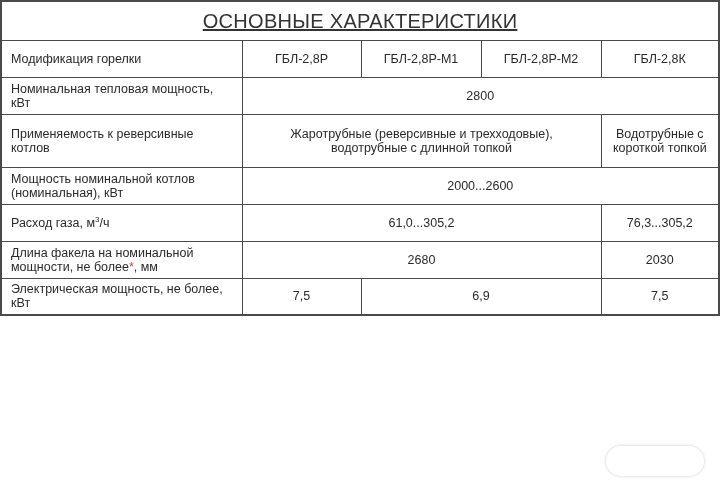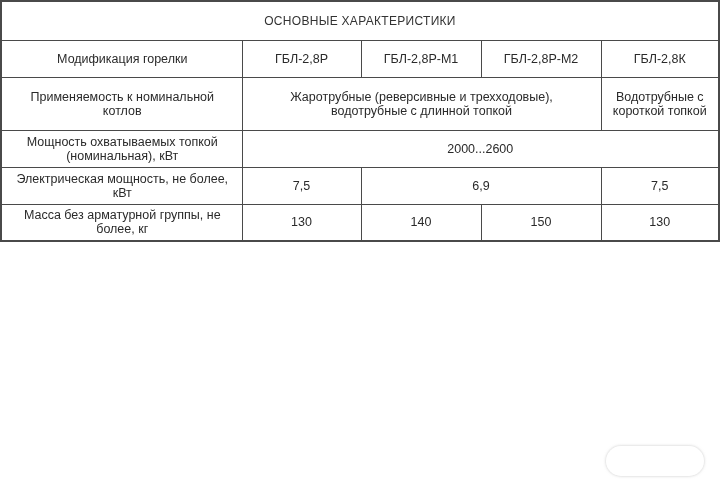--- a/index.html
+++ b/index.html
@@ -16,26 +16,27 @@
     line-height: 14px;
   }
   .spec-table td {
     border: 1.5px solid #4a4a4a;
     height: 37px;
     padding: 0 8px;
     vertical-align: middle;
     text-align: center;
     box-sizing: border-box;
   }
-  .spec-table td.label { text-align: center; padding-left: 9px; }
+  .spec-table td.label { text-align: left; padding-left: 9px; }
   .spec-table tr.title td {
     height: 39px;
-    font-size: 12px;
+    font-size: 20px;
     letter-spacing: 0.3px;
     color: #333;
+    text-decoration: underline;
   }
   .asterisk { color: #d64040; }
   sup { font-size: 8px; line-height: 0; }
   .watermark {
     position: absolute; left: 606px; top: 446px;
     width: 98px; height: 30px;
     border-radius: 15px;
     background: rgba(255,255,255,0.55);
     box-shadow: 0 0 3px rgba(160,160,160,0.6);
     pointer-events: none;
@@ -57,37 +58,44 @@
     <td colspan="5">ОСНОВНЫЕ ХАРАКТЕРИСТИКИ</td>
   </tr>
   <tr>
     <td class="label">Модификация горелки</td>
     <td>ГБЛ-2,8Р</td>
     <td>ГБЛ-2,8Р-М1</td>
     <td>ГБЛ-2,8Р-М2</td>
     <td>ГБЛ-2,8К</td>
   </tr>
   <tr>
-    <td class="label">Применяемость к номинальной котлов</td>
+    <td class="label">Номинальная тепловая мощность, кВт</td>
+    <td colspan="4">2800</td>
+  </tr>
+  <tr>
+    <td class="label">Применяемость к реверсивные котлов</td>
     <td colspan="3" style="padding:12px 40px">Жаротрубные (реверсивные и трехходовые), водотрубные с длинной топкой</td>
     <td style="padding:8px 4px">Водотрубные с короткой топкой</td>
   </tr>
   <tr>
-    <td class="label">Мощность охватываемых топкой (номинальная), кВт</td>
+    <td class="label">Мощность номинальной котлов (номинальная), кВт</td>
     <td colspan="4">2000...2600</td>
+  </tr>
+  <tr>
+    <td class="label"><span>Расход газа, м</span><sup>3</sup><span>/ч</span></td>
+    <td colspan="3">61,0...305,2</td>
+    <td>76,3...305,2</td>
+  </tr>
+  <tr>
+    <td class="label"><span>Длина факела на номинальной мощности, не более</span><span class="asterisk">*</span><span>, мм</span></td>
+    <td colspan="3">2680</td>
+    <td>2030</td>
   </tr>
   <tr>
     <td class="label">Электрическая мощность, не более, кВт</td>
     <td>7,5</td>
     <td colspan="2">6,9</td>
     <td>7,5</td>
   </tr>
-  <tr>
-    <td class="label">Масса без арматурной группы, не более, кг</td>
-    <td>130</td>
-    <td>140</td>
-    <td>150</td>
-    <td>130</td>
-  </tr>
 </tbody>
   </table>
 
 <div class="watermark"></div>
 
 </body></html>

